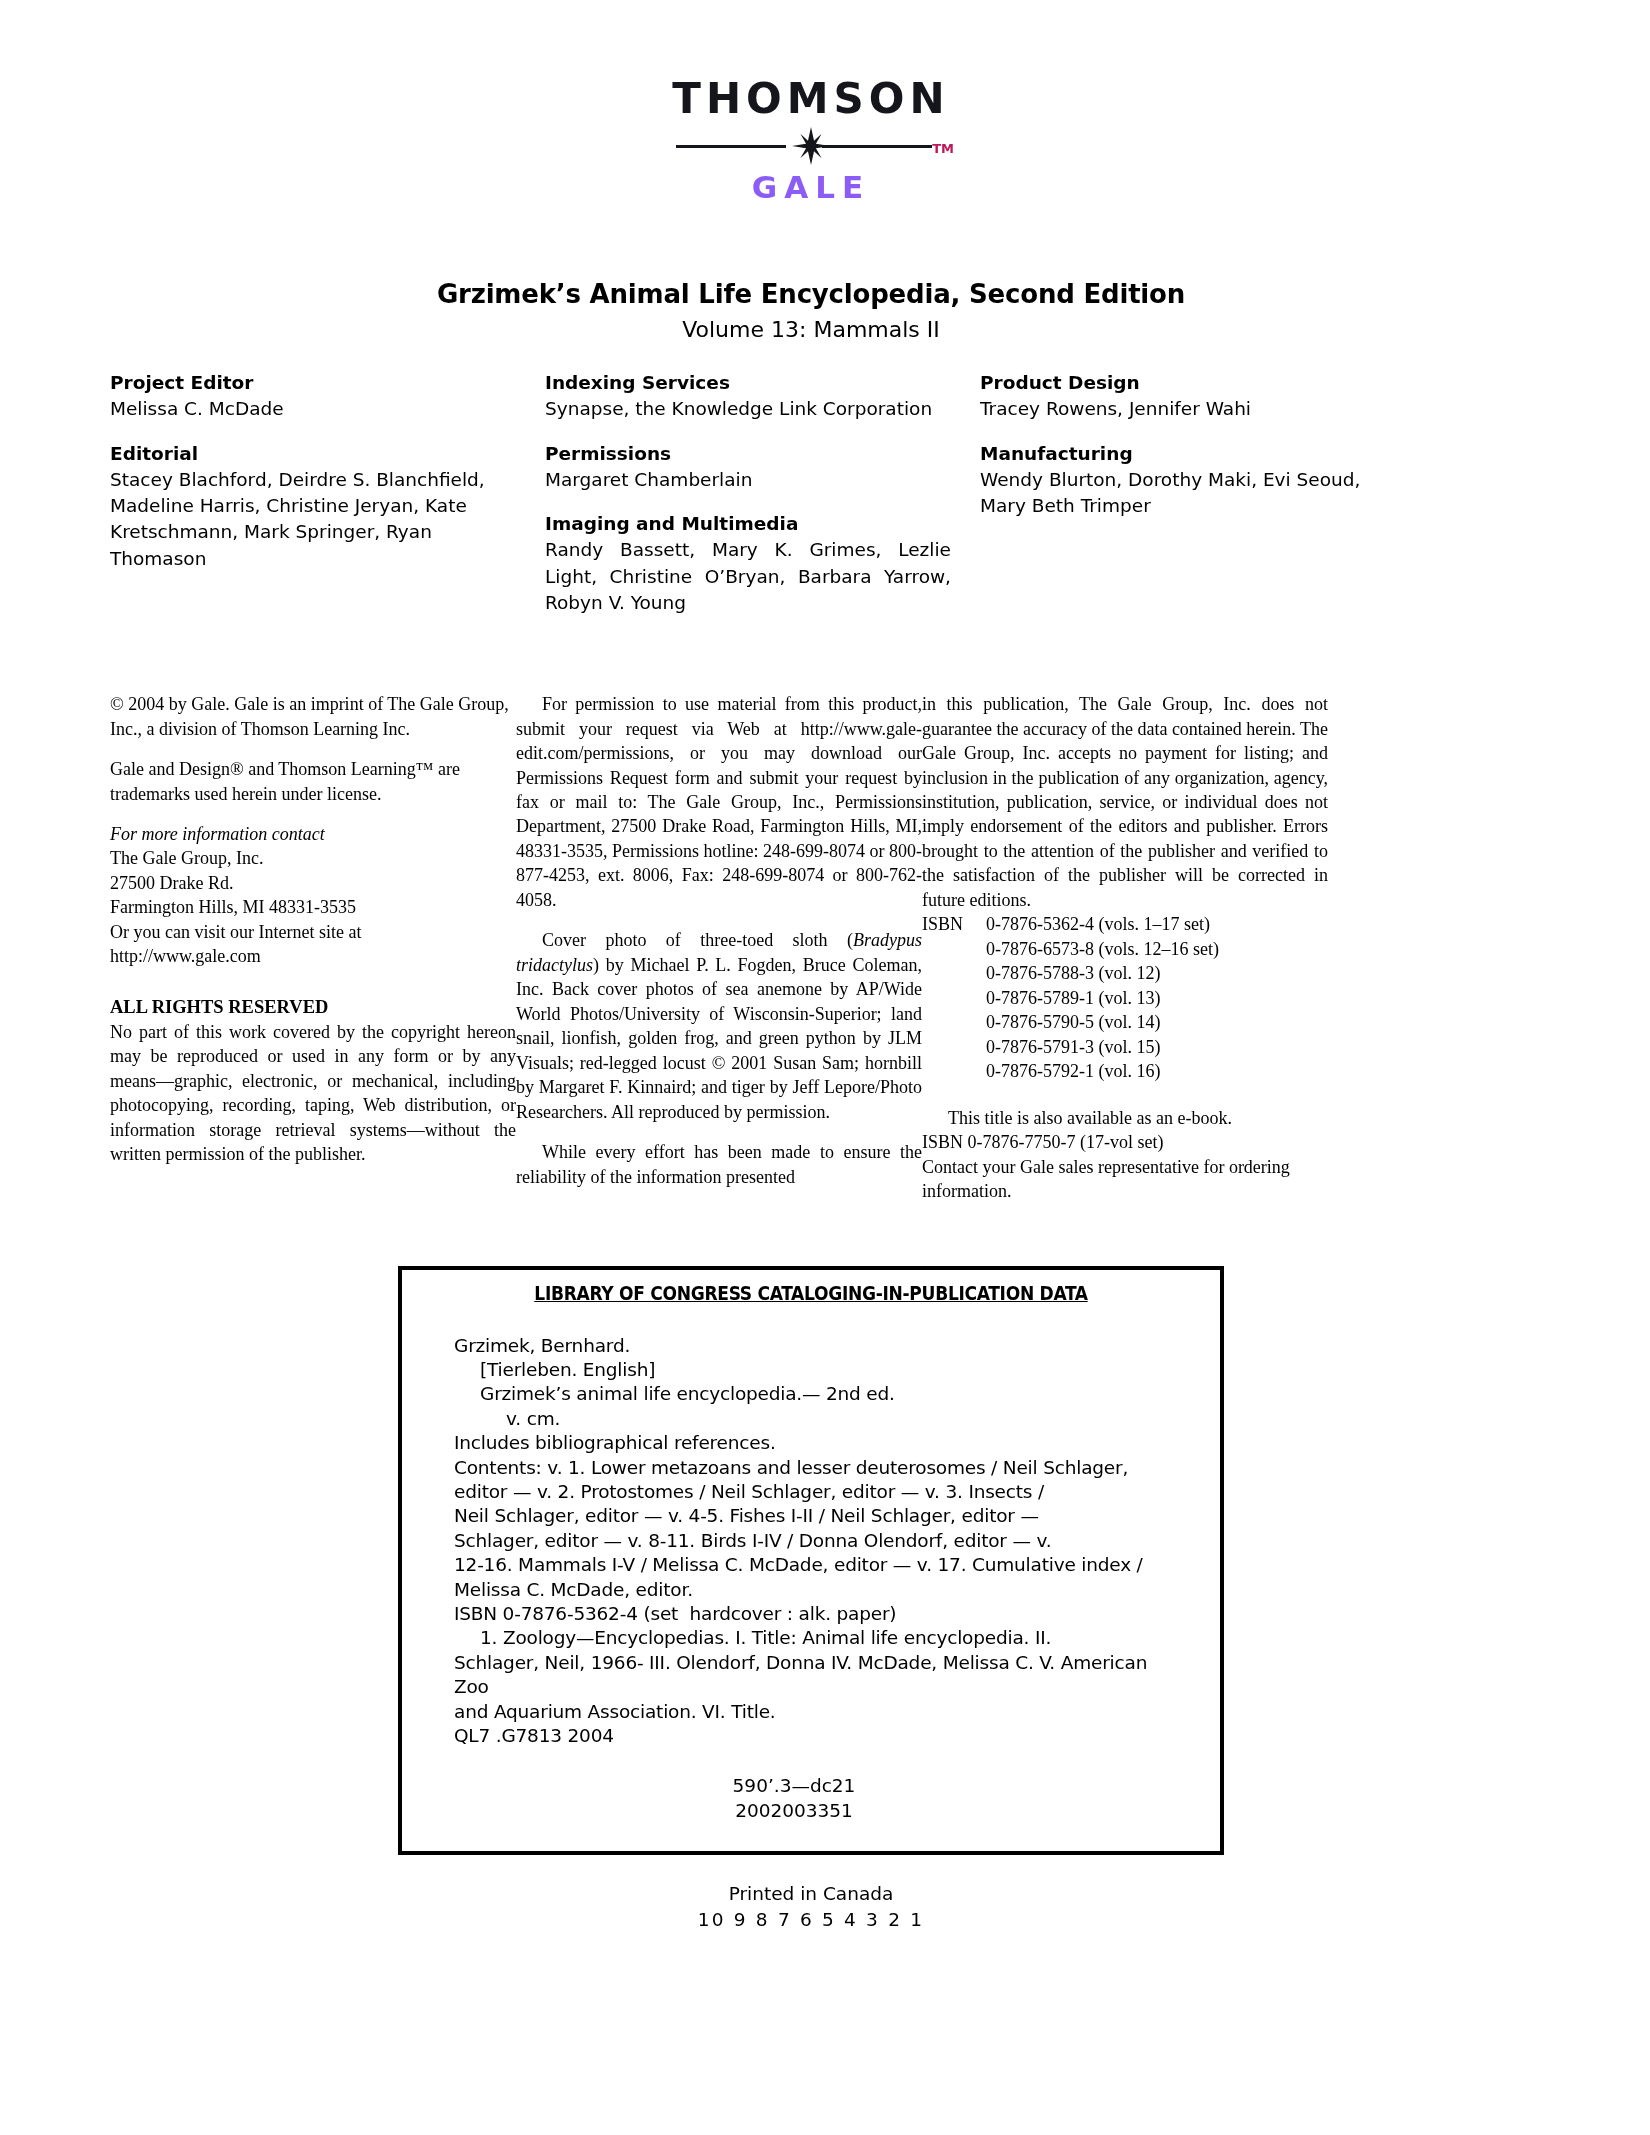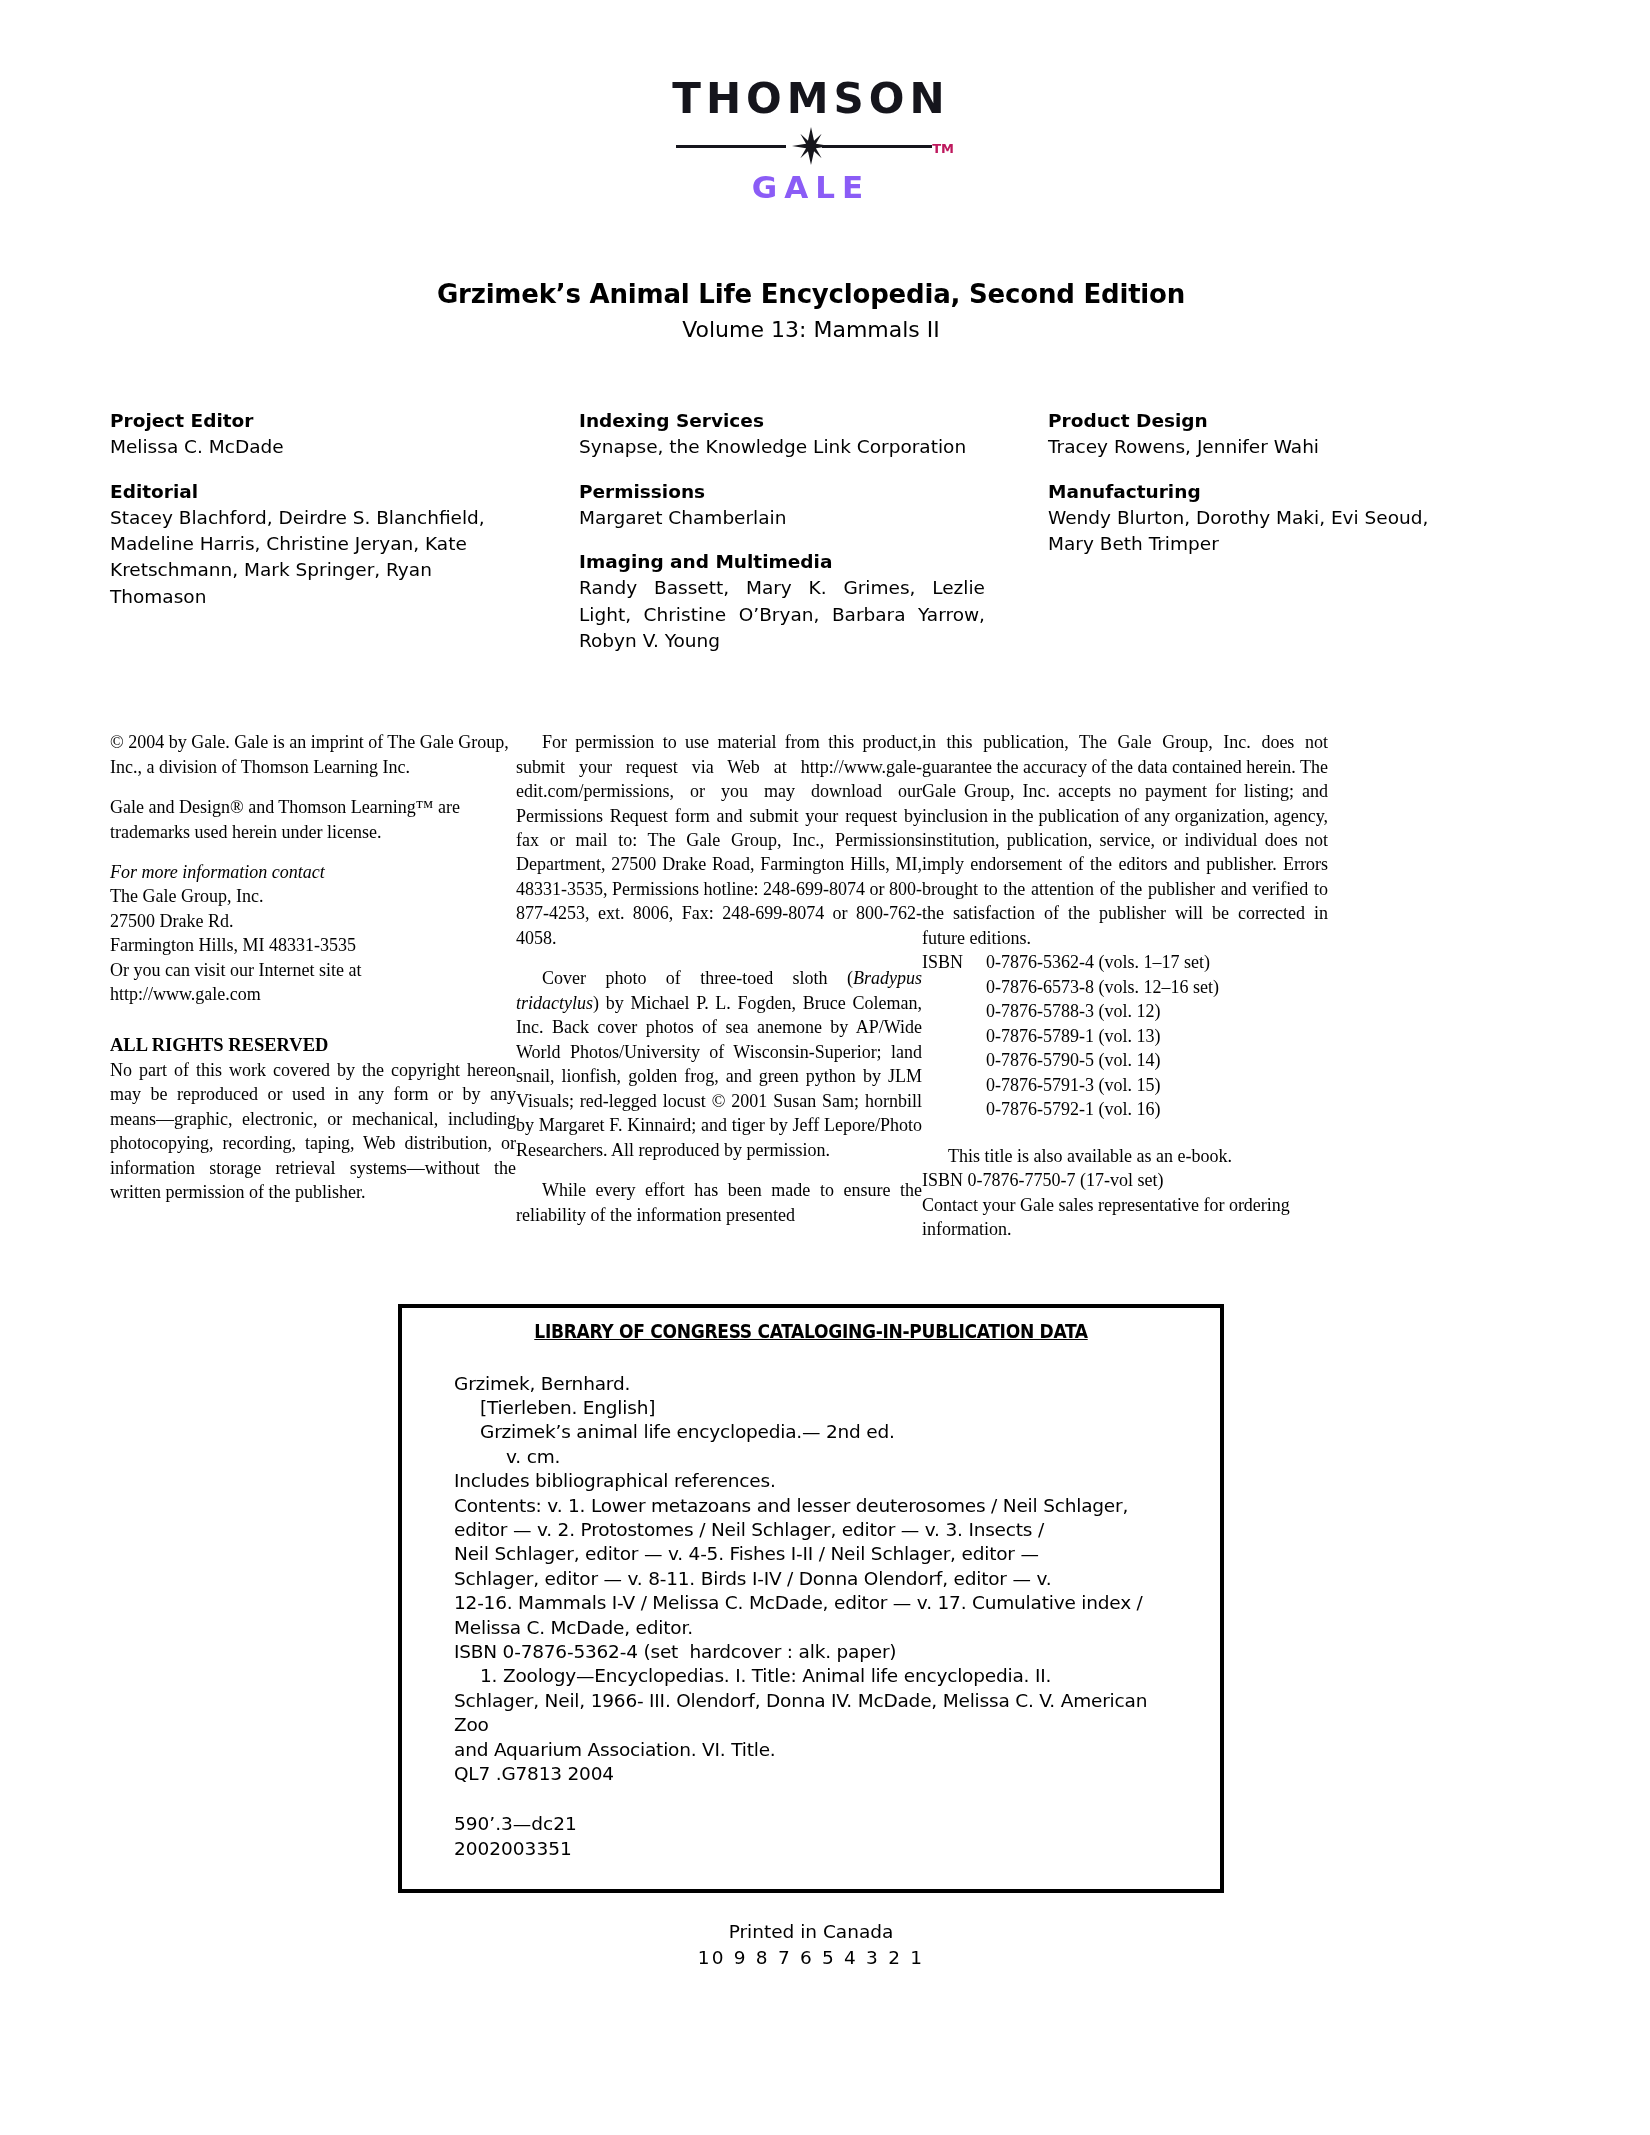--- a/index.html
+++ b/index.html
@@ -90,22 +90,22 @@
     letter-spacing: -0.2px;
   }
   .book-volume {
     font-size: 22px;
     margin-top: 8px;
   }
 
   
   .credits {
     display: flex;
-    margin-top: 66px;
-    gap: 63px;
+    margin-top: 28px;
+    gap: 29px;
   }
   .credits .col { width: 406px; }
   .credit-group { margin-bottom: 18px; }
   .credit-role {
     font-weight: 700;
     font-size: 18.5px;
     line-height: 1.42;
   }
   .credit-names {
     font-size: 18.5px;
@@ -167,21 +167,21 @@
   .loc-body {
     font-size: 18.5px;
     line-height: 1.32;
     letter-spacing: -0.2px;
   }
   .loc-body div { white-space: pre-wrap; }
   .loc-ind1 { padding-left: 26px; }
   .loc-ind2 { padding-left: 52px; }
   .loc-tail {
     margin-top: 26px;
-    text-align: left;
+    text-align: center;
     padding-right: 34px;
     font-size: 18.5px;
     line-height: 1.32;
   }
 
   
   .printed {
     margin-top: 26px;
     text-align: center;
     font-size: 18.5px;

